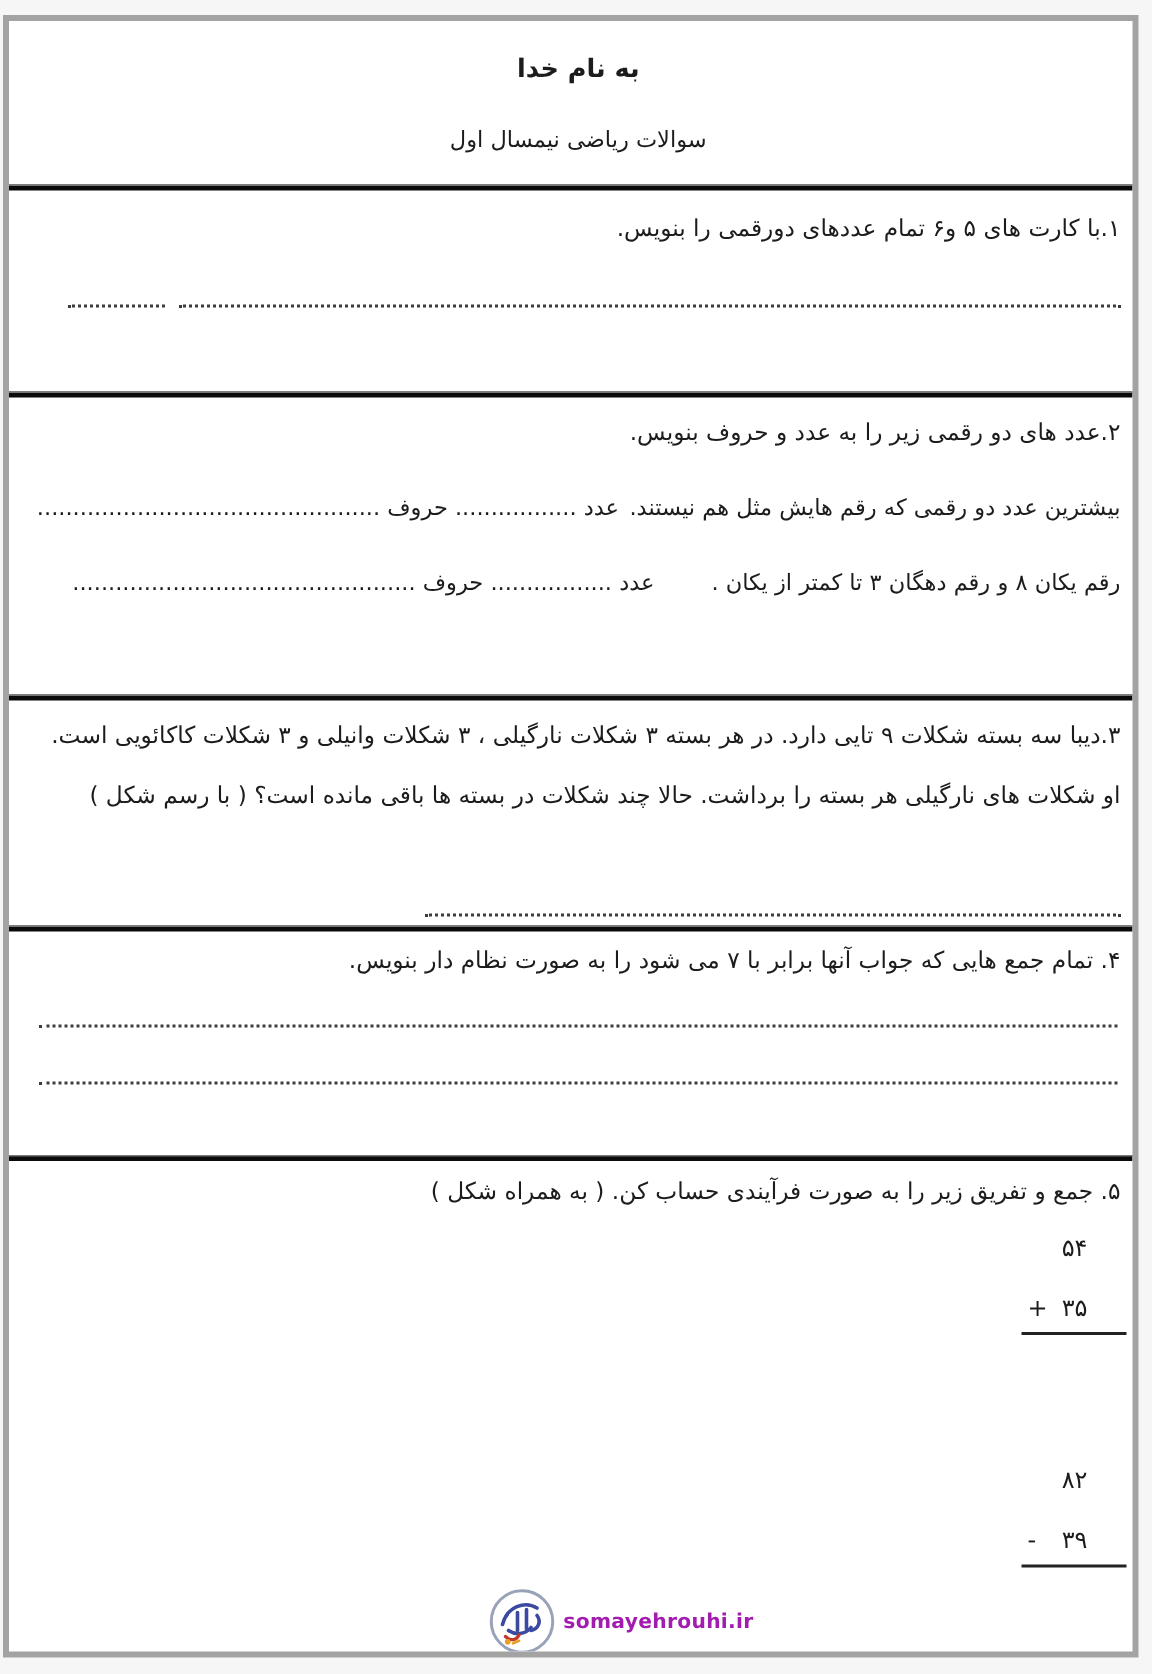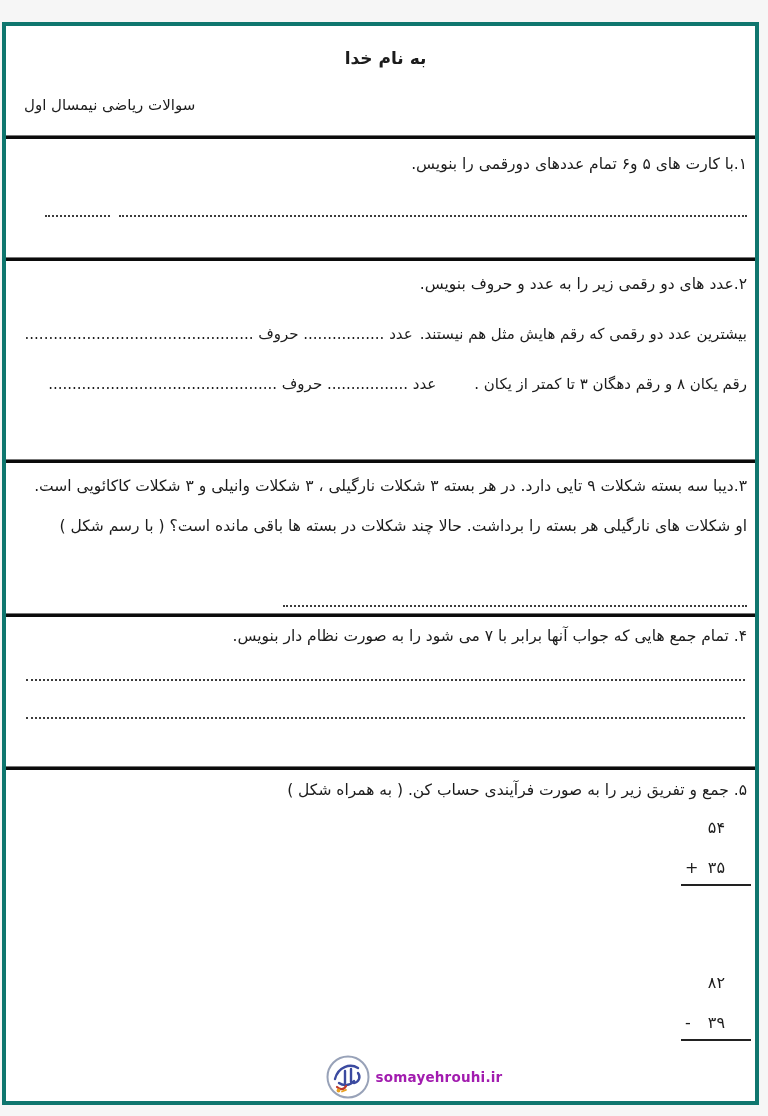--- a/index.html
+++ b/index.html
@@ -3,38 +3,37 @@
 <meta charset="utf-8">
 <style>
   * { box-sizing: border-box; margin: 0; padding: 0; }
   html, body { width: 768px; height: 1116px; background: #f6f6f6; }
   body { font-family: "DejaVu Sans", sans-serif; color: #1c1c1c; position: relative; }
 
   .page-frame {
     position: absolute;
     top: 10px; left: 2px; right: 9px; bottom: 11px;
     background: #ffffff;
-    border: 4px solid #0f766e;
+    border: 4px solid #a3a3a3;
     overflow: hidden;
-    margin-top: 12px;
   }
 
   .section { direction: rtl; padding: 0 8px 0 18px; }
 
   .divider { height: 4px; background: #0b0b0b; border-top: 1px solid #777; }
 
   
   .sec-header { height: 109px; }
   .doc-title { text-align: center; font-size: 17px; font-weight: bold; padding-top: 22px; letter-spacing: .5px; }
-  .doc-subtitle { text-align: left; font-size: 15px; margin-top: 28px; }
+  .doc-subtitle { text-align: center; font-size: 15px; margin-top: 28px; }
 
   .q-text { font-size: 15.5px; line-height: 22px; text-align: right; }
 
   
-  .sec-q1 { height: 118px; padding-top: 14px; }
+  .sec-q1 { height: 134px; padding-top: 14px; }
   .q1-answer-row { direction: ltr; display: flex; align-items: flex-end; margin-top: 36px; padding-left: 21px; }
   .dotline { border-bottom: 2.5px dotted #3c3c3c; height: 6px; }
   .dot-short { width: 65px; }
   .dot-long  { flex: 1; margin-left: 9px; }
 
   
   .sec-q2 { height: 198px; padding-top: 12px; }
   .q2-line { font-size: 15px; line-height: 22px; margin-top: 28px; white-space: nowrap; overflow: hidden; }
   .q2-line:first-of-type { margin-top: 27px; }
   .q2-tail { margin-right: 7px; }

